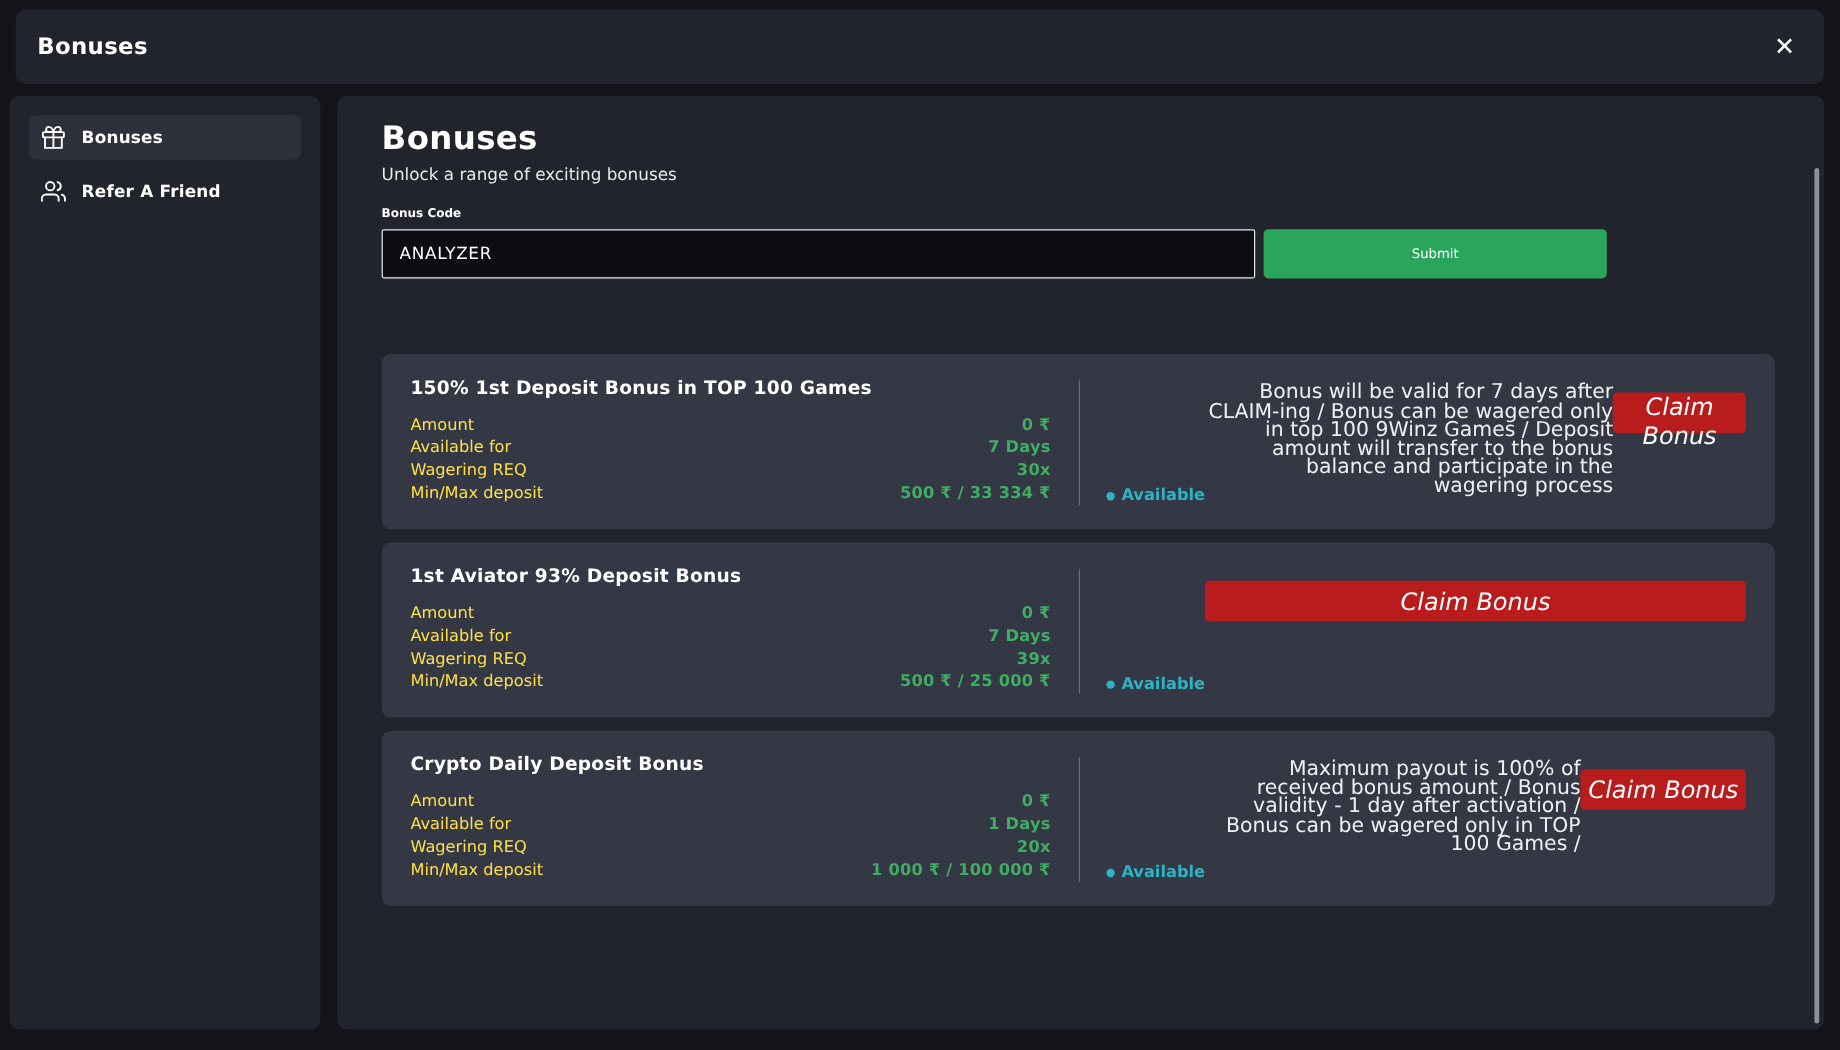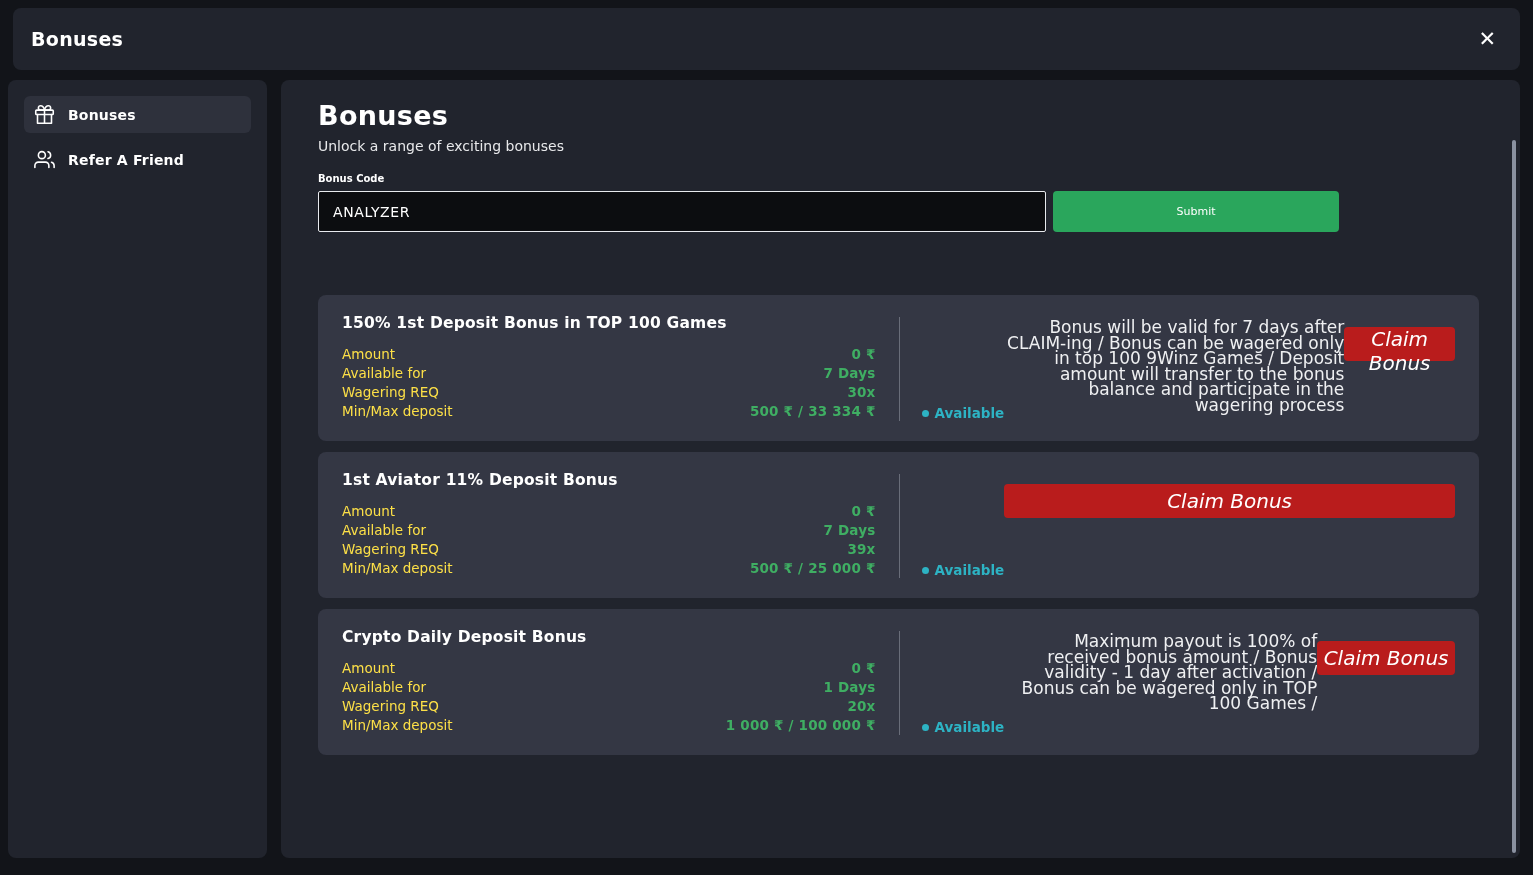--- a/index.html
+++ b/index.html
@@ -179,21 +179,21 @@
           <span class="status-dot"></span>
           <span>Available</span>
         </div>
         <div class="card-desc">Bonus will be valid for 7 days after CLAIM-ing / Bonus can be wagered only in top 100 9Winz Games / Deposit amount will transfer to the bonus balance and participate in the wagering process</div>
         <button class="claim-btn">Claim Bonus</button>
       </div>
     </div>
 
     <div class="bonus-card">
       <div class="card-left">
-        <div class="card-title">1st Aviator 11% Deposit Bonus</div>
+        <div class="card-title">1st Aviator 93% Deposit Bonus</div>
         <div class="stat-row">
           <span class="stat-label">Amount</span>
           <span class="stat-value">0 ₹</span>
         </div>
         <div class="stat-row">
           <span class="stat-label">Available for</span>
           <span class="stat-value">7 Days</span>
         </div>
         <div class="stat-row">
           <span class="stat-label">Wagering REQ</span>

